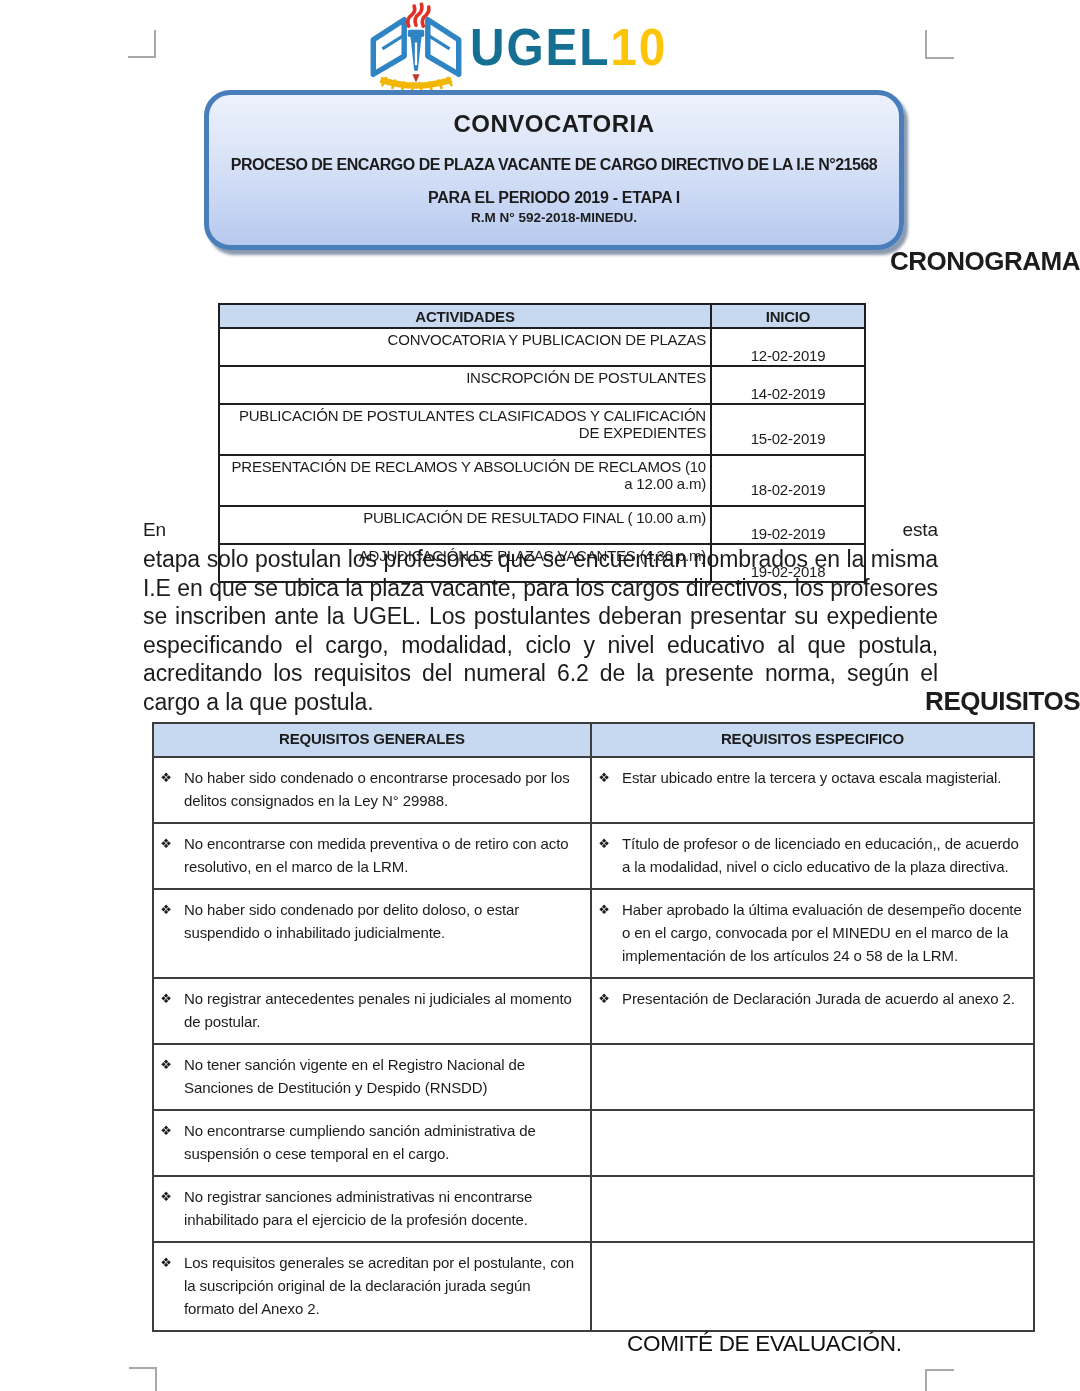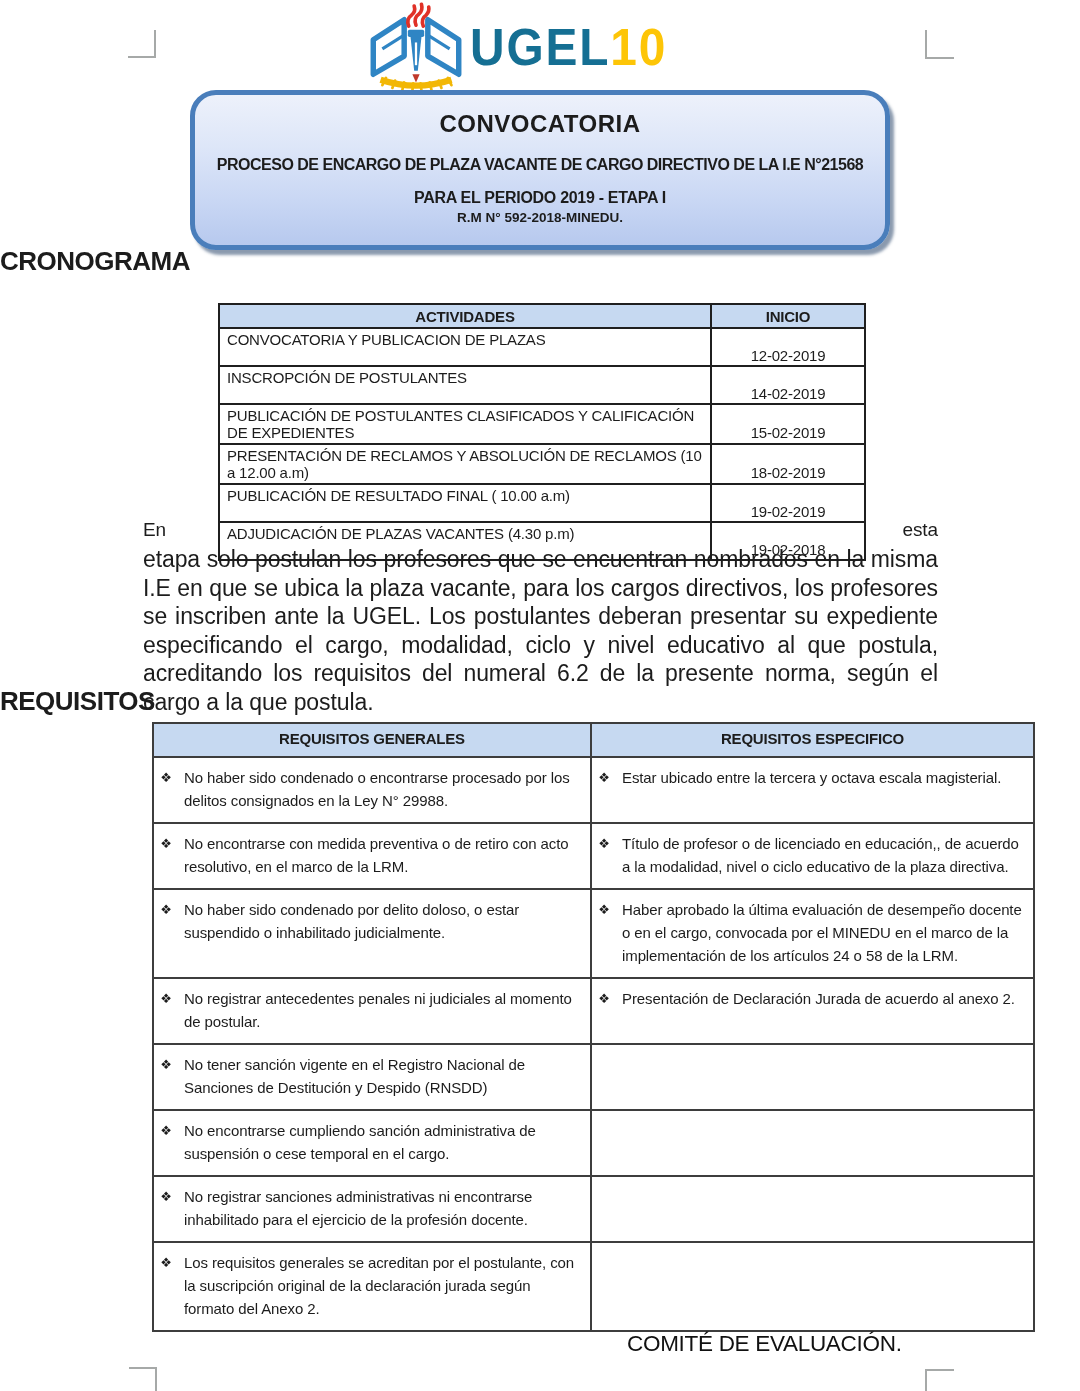--- a/index.html
+++ b/index.html
@@ -14,41 +14,41 @@
   .mark.bl{left:129px;top:1367px;width:26px;height:24px;border-right-width:2px;border-top-width:2px;}
   .mark.br{left:925px;top:1369px;width:27px;height:22px;border-left-width:2px;border-top-width:2px;}
   
   .logo{position:absolute;left:366px;top:0;height:94px;display:flex;align-items:flex-start;gap:4px;}
   .logo svg{display:block;}
   .logo-text{font-weight:bold;font-size:52px;letter-spacing:2px;line-height:94px;transform:scaleX(.92);transform-origin:left center;white-space:nowrap;}
   .logo-ugel{color:#156f93;}
   .logo-num{color:#fdc507;}
   
   .banner{
-    position:absolute;left:190px;top:90px;width:700px;height:160px;box-sizing:border-box;
+    position:absolute;left:204px;top:90px;width:700px;height:160px;box-sizing:border-box;
     border:5px solid #4a7ebb;border-radius:26px;
     background:linear-gradient(180deg,#edf1fb 0%,#dde6f8 35%,#c9d7f4 70%,#b7c9ee 100%);
     box-shadow:4px 5px 3px rgba(23,54,93,.5);
     text-align:center;
   }
   .banner-title{margin-top:15px;font-size:24px;font-weight:bold;letter-spacing:.5px;}
   .banner-line1{margin-top:18px;font-size:16px;font-weight:bold;letter-spacing:-0.5px;white-space:nowrap;}
   .banner-line2{margin-top:15px;font-size:16px;font-weight:bold;letter-spacing:-0.3px;}
   .banner-line3{margin-top:3px;font-size:13.5px;font-weight:bold;}
   
-  .sec-heading{position:absolute;left:0;width:1080px;text-align:left;font-size:26px;font-weight:bold;letter-spacing:-0.5px;}
+  .sec-heading{position:absolute;left:0;width:1080px;text-align:right;font-size:26px;font-weight:bold;letter-spacing:-0.5px;}
   #cron-heading{top:246px;}
   #req-heading{top:686px;}
   
   .cron-table{position:absolute;left:218px;top:303px;width:646px;border-collapse:collapse;table-layout:fixed;}
   .cron-table th,.cron-table td{border:2px solid #1f1f1f;font-size:15px;letter-spacing:-0.2px;box-sizing:border-box;}
   .cron-table th{background:#c6d9f1;height:24px;font-weight:bold;text-align:center;padding:1px 10px;}
   .col-act{width:492px;}
   .col-ini{width:154px;}
-  .cron-table td.cact{padding:2px 4px 2px 7px;line-height:17px;vertical-align:top;}
+  .cron-table td.cact{padding:2px 4px 13px 7px;line-height:17px;vertical-align:top;text-align:right;}
   .cron-table td.cdate{text-align:center;vertical-align:middle;padding-top:18px;}
   
   .para-line1{position:absolute;left:143px;top:519px;width:795px;display:flex;justify-content:space-between;font-size:19px;letter-spacing:-0.1px;}
   .para-rest{position:absolute;left:143px;top:545px;width:795px;font-size:23px;line-height:28.5px;letter-spacing:-0.1px;text-align:justify;}
   
   .req-table{position:absolute;left:152px;top:722px;width:881px;border-collapse:collapse;table-layout:fixed;}
   .req-table th,.req-table td{border:2px solid #3d3d3d;box-sizing:border-box;font-size:15px;}
   .req-table th{background:#c6d9f1;height:34px;font-weight:bold;text-align:center;vertical-align:top;padding-top:6px;letter-spacing:-0.2px;}
   .rcol-g{width:438px;}
   .rcol-e{width:443px;}

